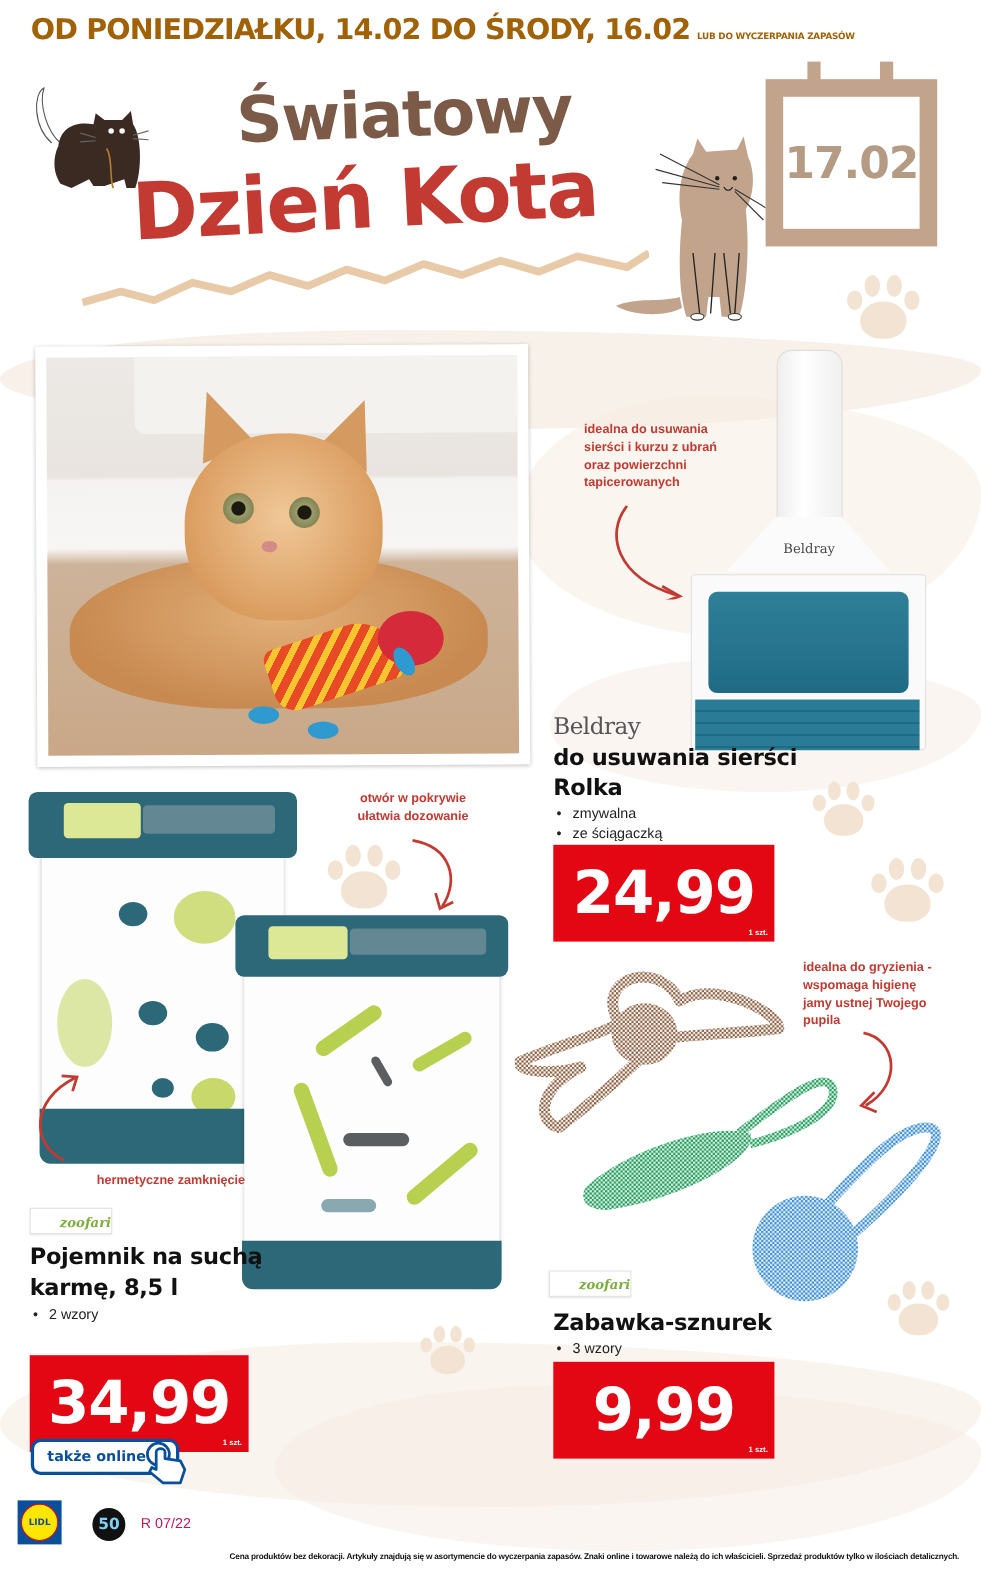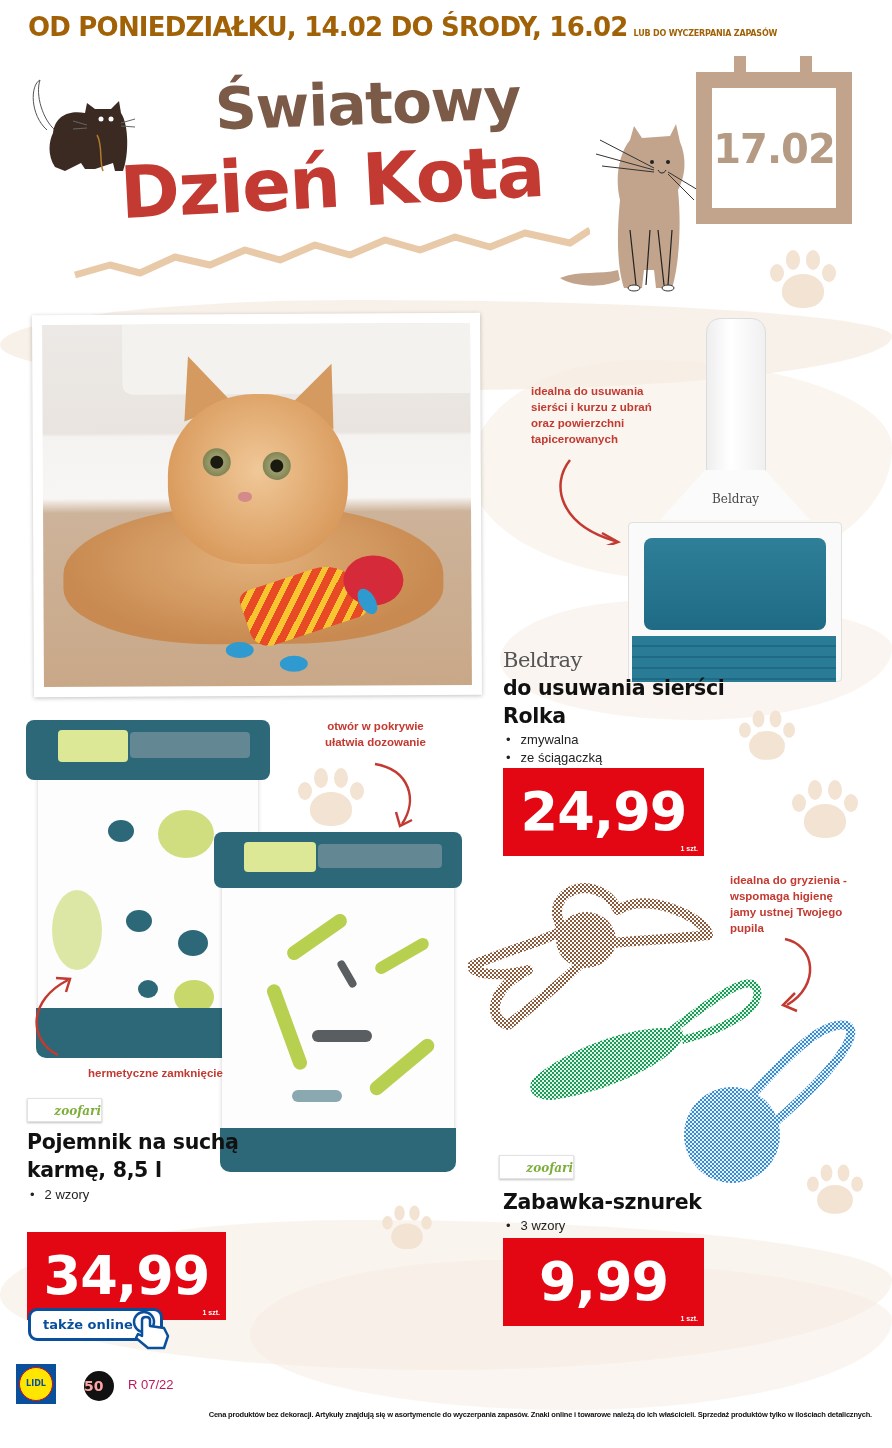--- a/index.html
+++ b/index.html
@@ -79,21 +79,21 @@
   .bin-lid { background: #2c6878; border-radius: 8px; }
   .bin-base { background: #2c6878; border-radius: 0 0 10px 10px; }
   .pw { position: absolute; border-radius: 50%; }
 
   
   .online { left: 28px; top: 1308px; width: 135px; height: 33px; border: 3px solid #0a4f9c; border-radius: 9px; color: #0a4f9c; font-family: "DejaVu Sans", sans-serif; font-weight: bold; font-size: 13px; line-height: 27px; padding-left: 12px; background: #fff; }
 
   
   .lidl { left: 16px; top: 1364px; width: 40px; height: 40px; background: #0a4f9c; }
   .lidl .circ { position: absolute; left: 3px; top: 3px; width: 34px; height: 34px; border-radius: 50%; background: #ffe600; border: 1px solid #e30613; color: #0a4f9c; font-size: 8px; font-weight: bold; text-align: center; line-height: 32px; font-family: "DejaVu Sans", sans-serif; }
-  .pgnum { left: 84px; top: 1371px; width: 30px; height: 30px; border-radius: 50%; background: #111; color: #fca5a5; font-weight: bold; font-size: 14px; text-align: left; line-height: 30px; }
+  .pgnum { left: 84px; top: 1371px; width: 30px; height: 30px; border-radius: 50%; background: #111; color: #7dd3fc; font-weight: bold; font-size: 14px; text-align: center; line-height: 30px; }
   .rcode { left: 128px; top: 1377px; font-family: "Liberation Sans", sans-serif; font-size: 13px; color: #be185d; }
   .disclaimer { left: 0; right: 20px; top: 1410px; text-align: right; font-family: "Liberation Sans", sans-serif; font-weight: bold; font-size: 7.5px; color: #111; letter-spacing: -0.2px; }
 </style>
 </head>
 <body>
 
 <div class="brush" style="left:0;top:300px;width:892px;height:90px;"></div>
 <div class="brush" style="left:470px;top:360px;width:422px;height:220px;opacity:.55;"></div>
 <div class="brush" style="left:500px;top:600px;width:392px;height:120px;opacity:.5;"></div>
 <div class="brush" style="left:0;top:1220px;width:892px;height:150px;opacity:.6;"></div>

